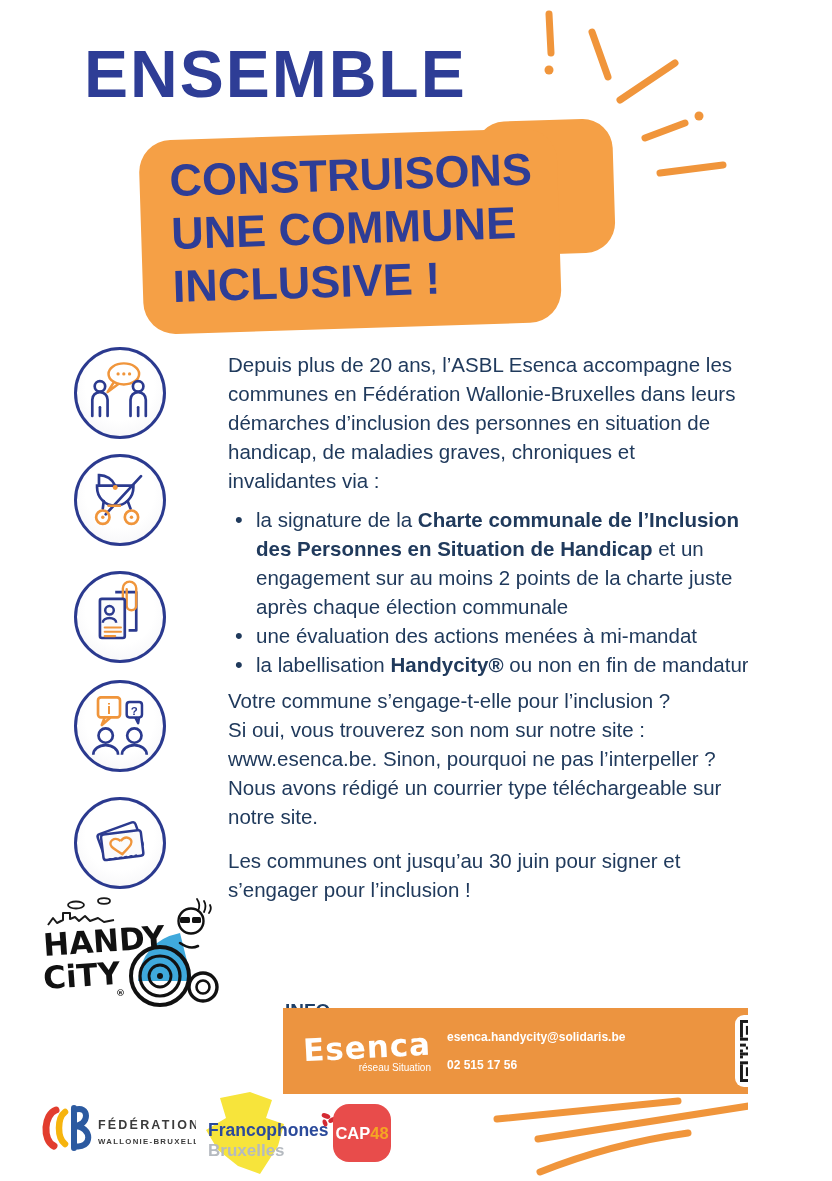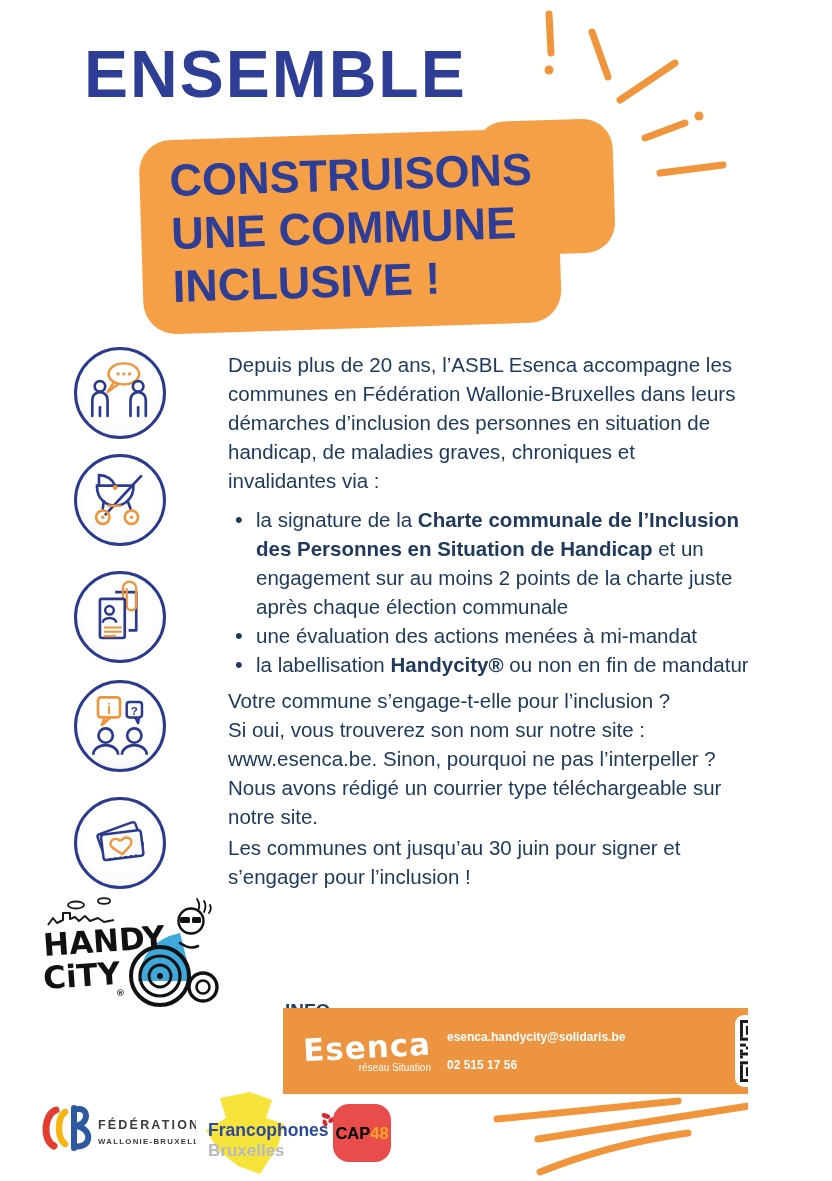--- a/index.html
+++ b/index.html
@@ -29,21 +29,21 @@
   .ic1{top:0;} .ic2{top:107px;} .ic3{top:224px;} .ic4{top:333px;} .ic5{top:450px;}
 
   
   .content{position:absolute;left:228px;top:350px;width:585px;font-size:20.5px;line-height:29px;}
   .intro,.para{white-space:pre-line;}
   .content b, .content .bold{font-weight:700;}
   ul.bullets{list-style:none;margin:10px 0 0 0;padding:0;width:540px;}
   ul.bullets li{position:relative;padding-left:28px;}
   ul.bullets li::before{content:"\2022";position:absolute;left:7px;top:0;
         color:var(--body-navy,#203A5C);font-size:22px;}
-  .para2{margin-top:7px;} .para3{margin-top:2px;}
+  .para2{margin-top:7px;} .para3{margin-top:15px;}
 
   
   .handycity{position:absolute;left:42px;top:893px;}
 
   
   .info-label{position:absolute;left:285px;top:1000px;font-size:19px;font-weight:800;
         color:var(--info-navy,#1D3E66);}
   .orange-bar{position:absolute;left:283px;top:1008px;width:549px;height:86px;
         background:var(--bar-orange,#EC9440);display:flex;align-items:center;}
   .brand-block{margin-left:20px;width:128px;color:#fff;}
@@ -55,21 +55,21 @@
         border-radius:9px;display:flex;align-items:center;justify-content:center;}
   .support-label{position:absolute;left:55px;top:1038px;font-size:20px;
         color:var(--title-blue,#2E3D96);}
 
   
   .fwb-logo{position:absolute;left:36px;top:1100px;}
   .franco-logo{position:absolute;left:198px;top:1088px;}
   .cap48{position:absolute;left:333px;top:1104px;width:58px;height:58px;border-radius:16px;
         background:var(--cap-red,#E84C4B);display:flex;align-items:center;justify-content:center;
         font-size:16.5px;font-weight:800;}
-  .cap48 .cap-t{color:#000000;} .cap48 .cap-n{color:var(--cap-orange,#F5A623);}
+  .cap48 .cap-t{color:#ffffff;} .cap48 .cap-n{color:var(--cap-orange,#F5A623);}
   .bottom-strokes{position:absolute;left:470px;top:1092px;}
 </style>
 </head>
 <body>
 
 <div class="page" data-name="poster-page">
 
   <div class="title" data-name="page-title">ENSEMBLE</div>
 
   <svg class="sparkles" data-name="sparkle-burst-icon" width="210" height="180" viewBox="0 0 210 180">

